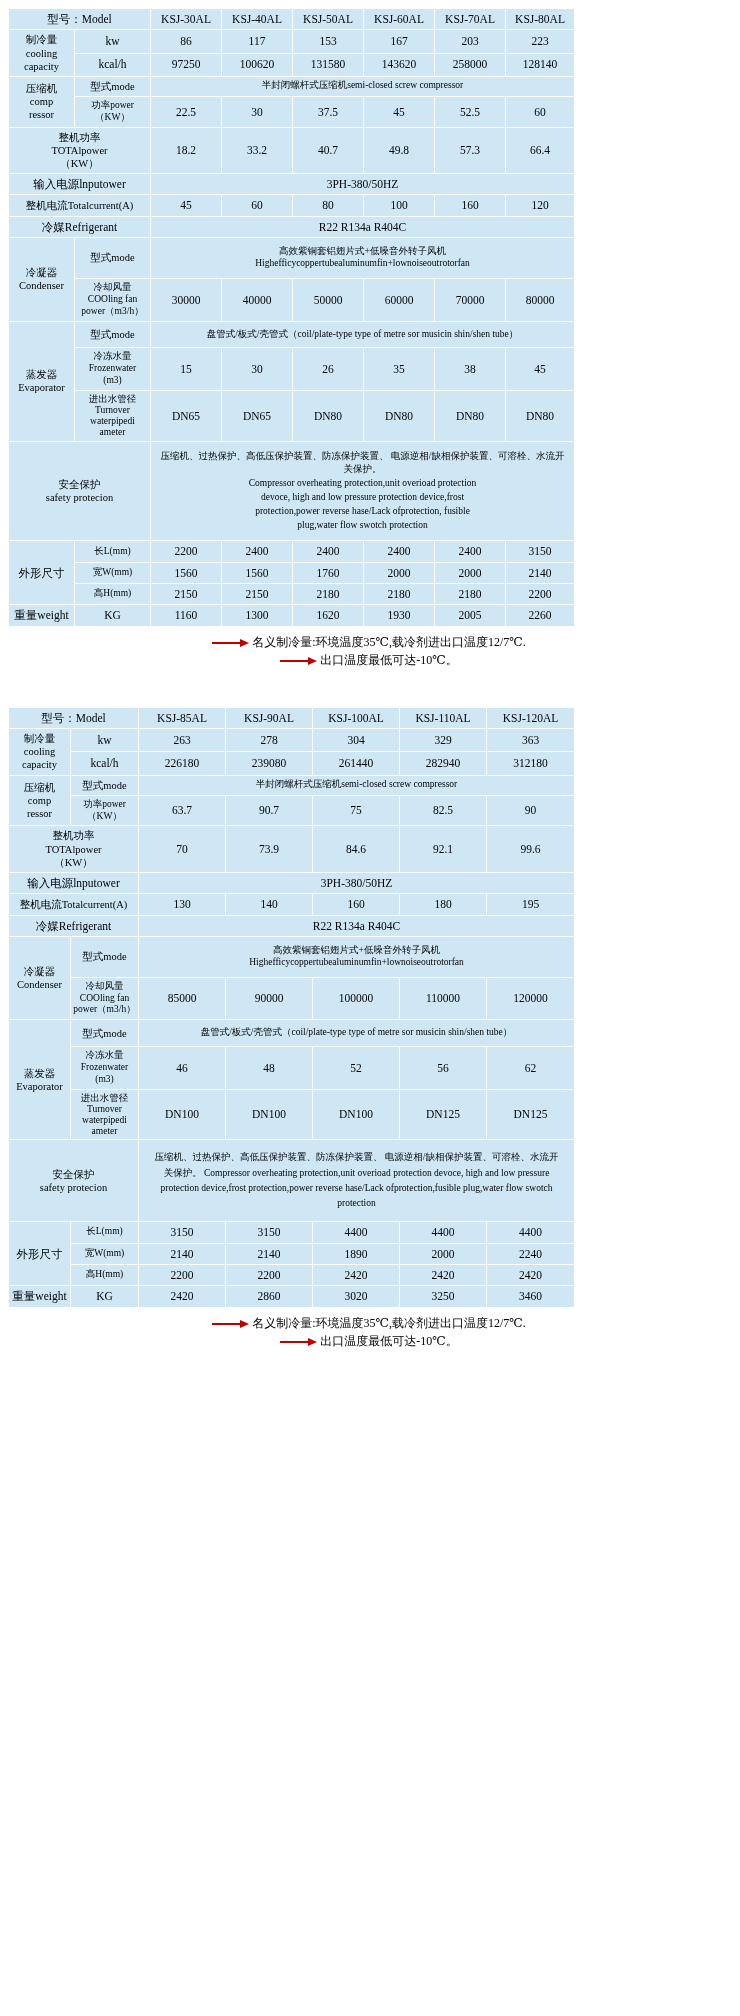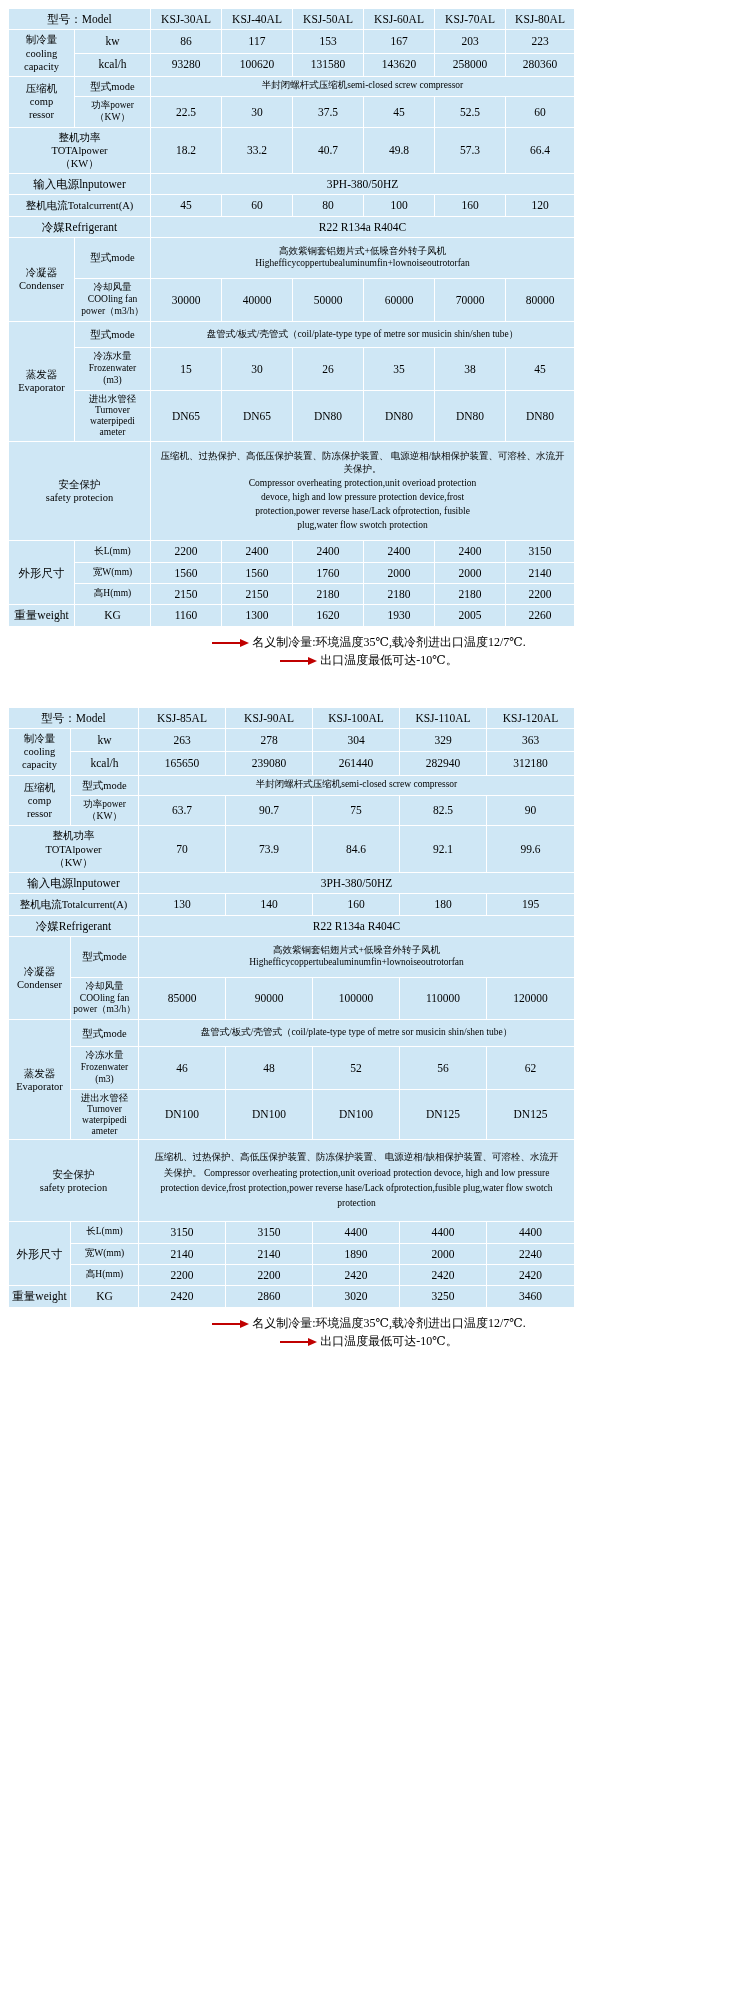--- a/index.html
+++ b/index.html
@@ -58,26 +58,26 @@
       <td class="val">86</td>
       <td class="val">117</td>
       <td class="val">153</td>
       <td class="val">167</td>
       <td class="val">203</td>
       <td class="val">223</td>
     </tr>
 
     <tr>
       <td class="lab">kcal/h</td>
-      <td class="val">93280</td>
+      <td class="val">97250</td>
       <td class="val">100620</td>
       <td class="val">131580</td>
       <td class="val">143620</td>
       <td class="val">258000</td>
-      <td class="val">280360</td>
+      <td class="val">128140</td>
     </tr>
 
     <tr>
       <td class="lab2" rowspan="2" style="white-space:pre-line">压缩机
 comp
 ressor</td>
       <td class="lab2">型式mode</td>
       <td class="small" colspan="6">半封闭螺杆式压缩机semi-closed screw compressor</td>
     </tr>
 
@@ -266,21 +266,21 @@
 capacity</td>
       <td class="lab">kw</td>
       <td class="val">263</td>
       <td class="val">278</td>
       <td class="val">304</td>
       <td class="val">329</td>
       <td class="val">363</td>
     </tr>
     <tr>
       <td class="lab">kcal/h</td>
-      <td class="val">165650</td>
+      <td class="val">226180</td>
       <td class="val">239080</td>
       <td class="val">261440</td>
       <td class="val">282940</td>
       <td class="val">312180</td>
     </tr>
 
     <tr>
       <td class="lab2" rowspan="2" style="white-space:pre-line">压缩机
 comp
 ressor</td>

